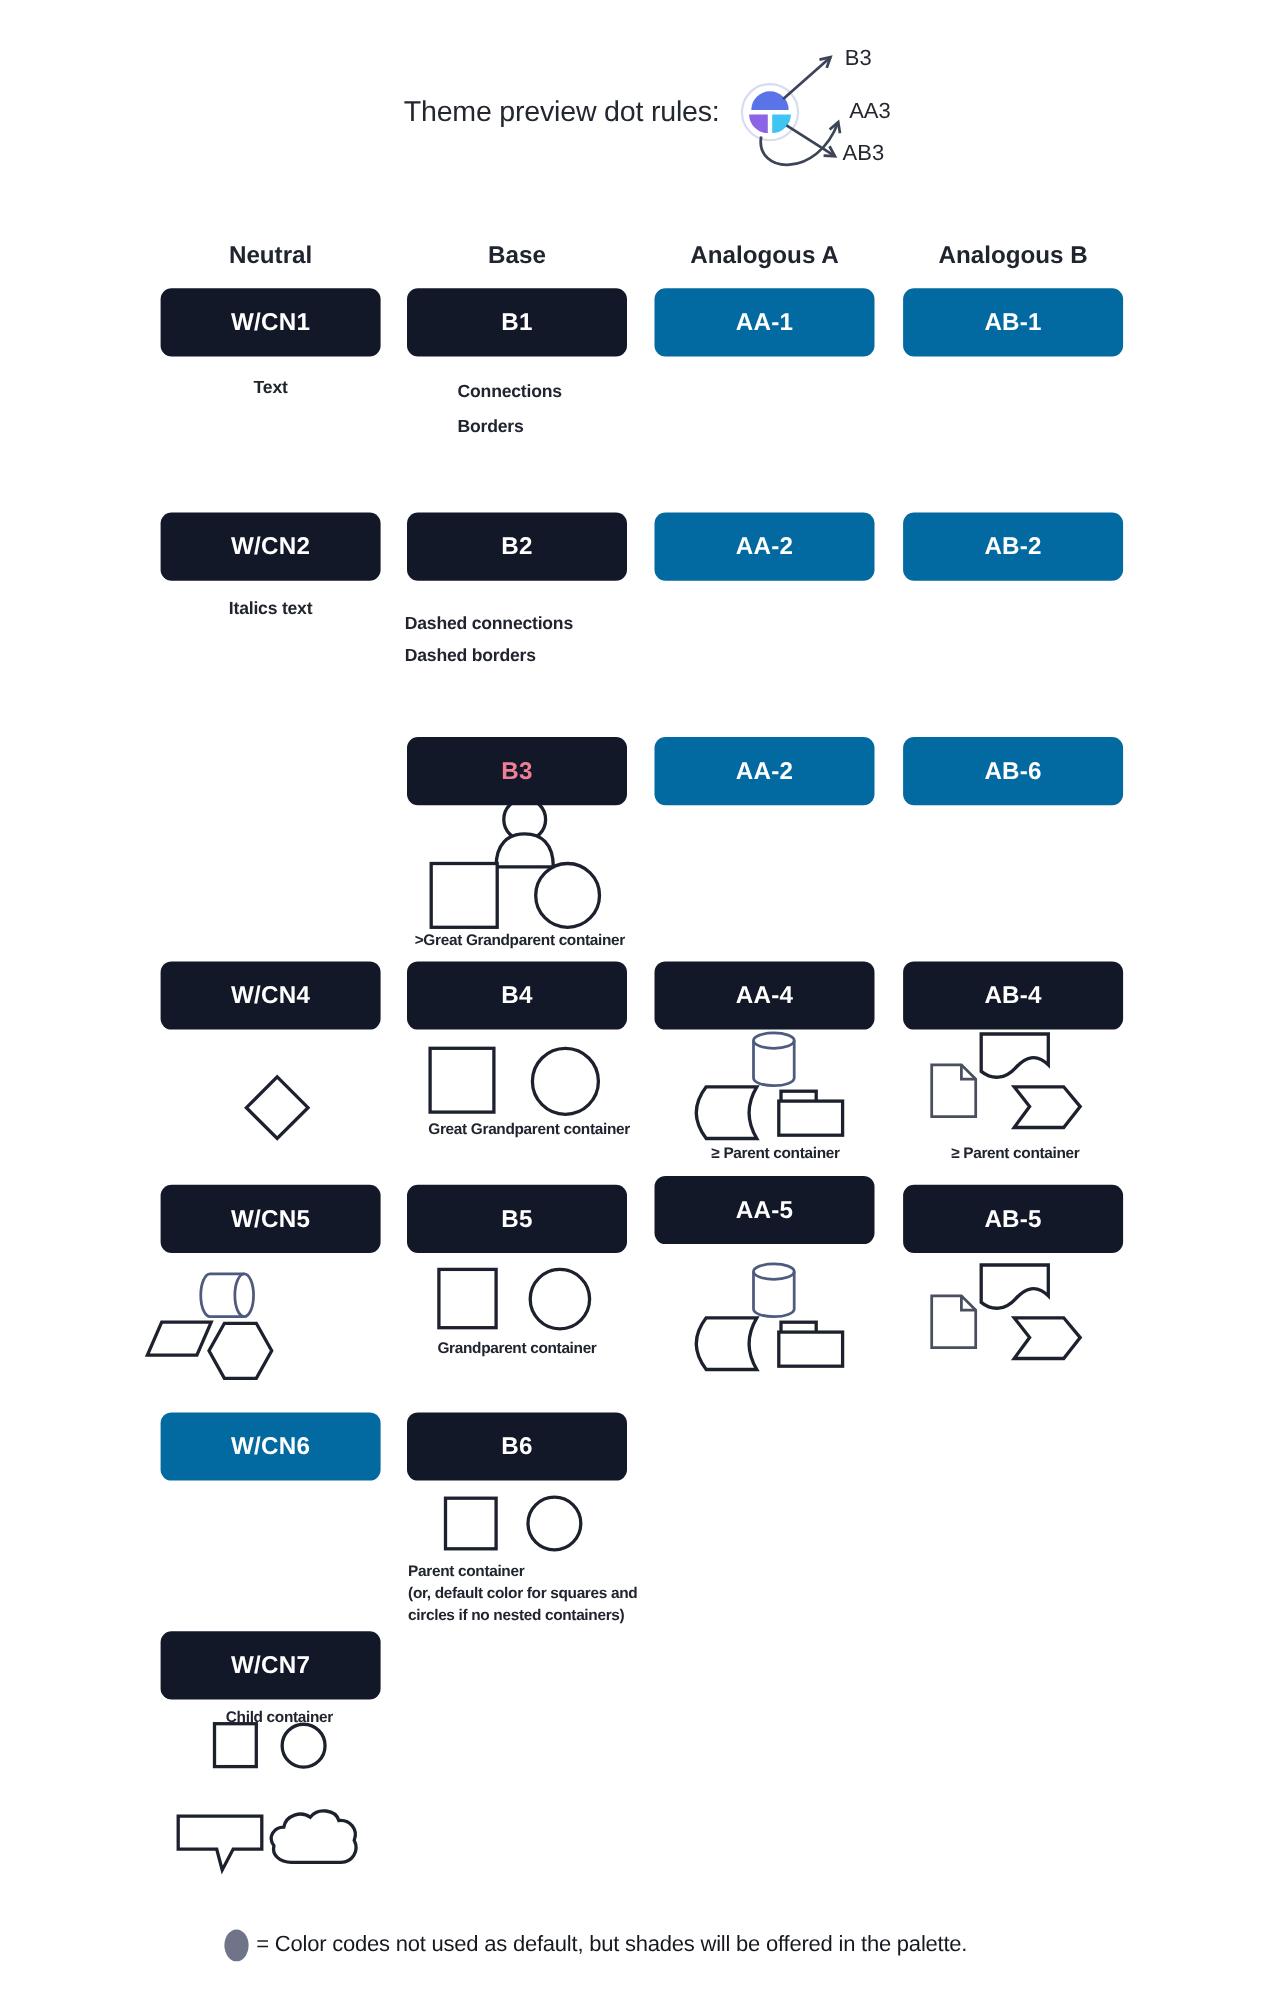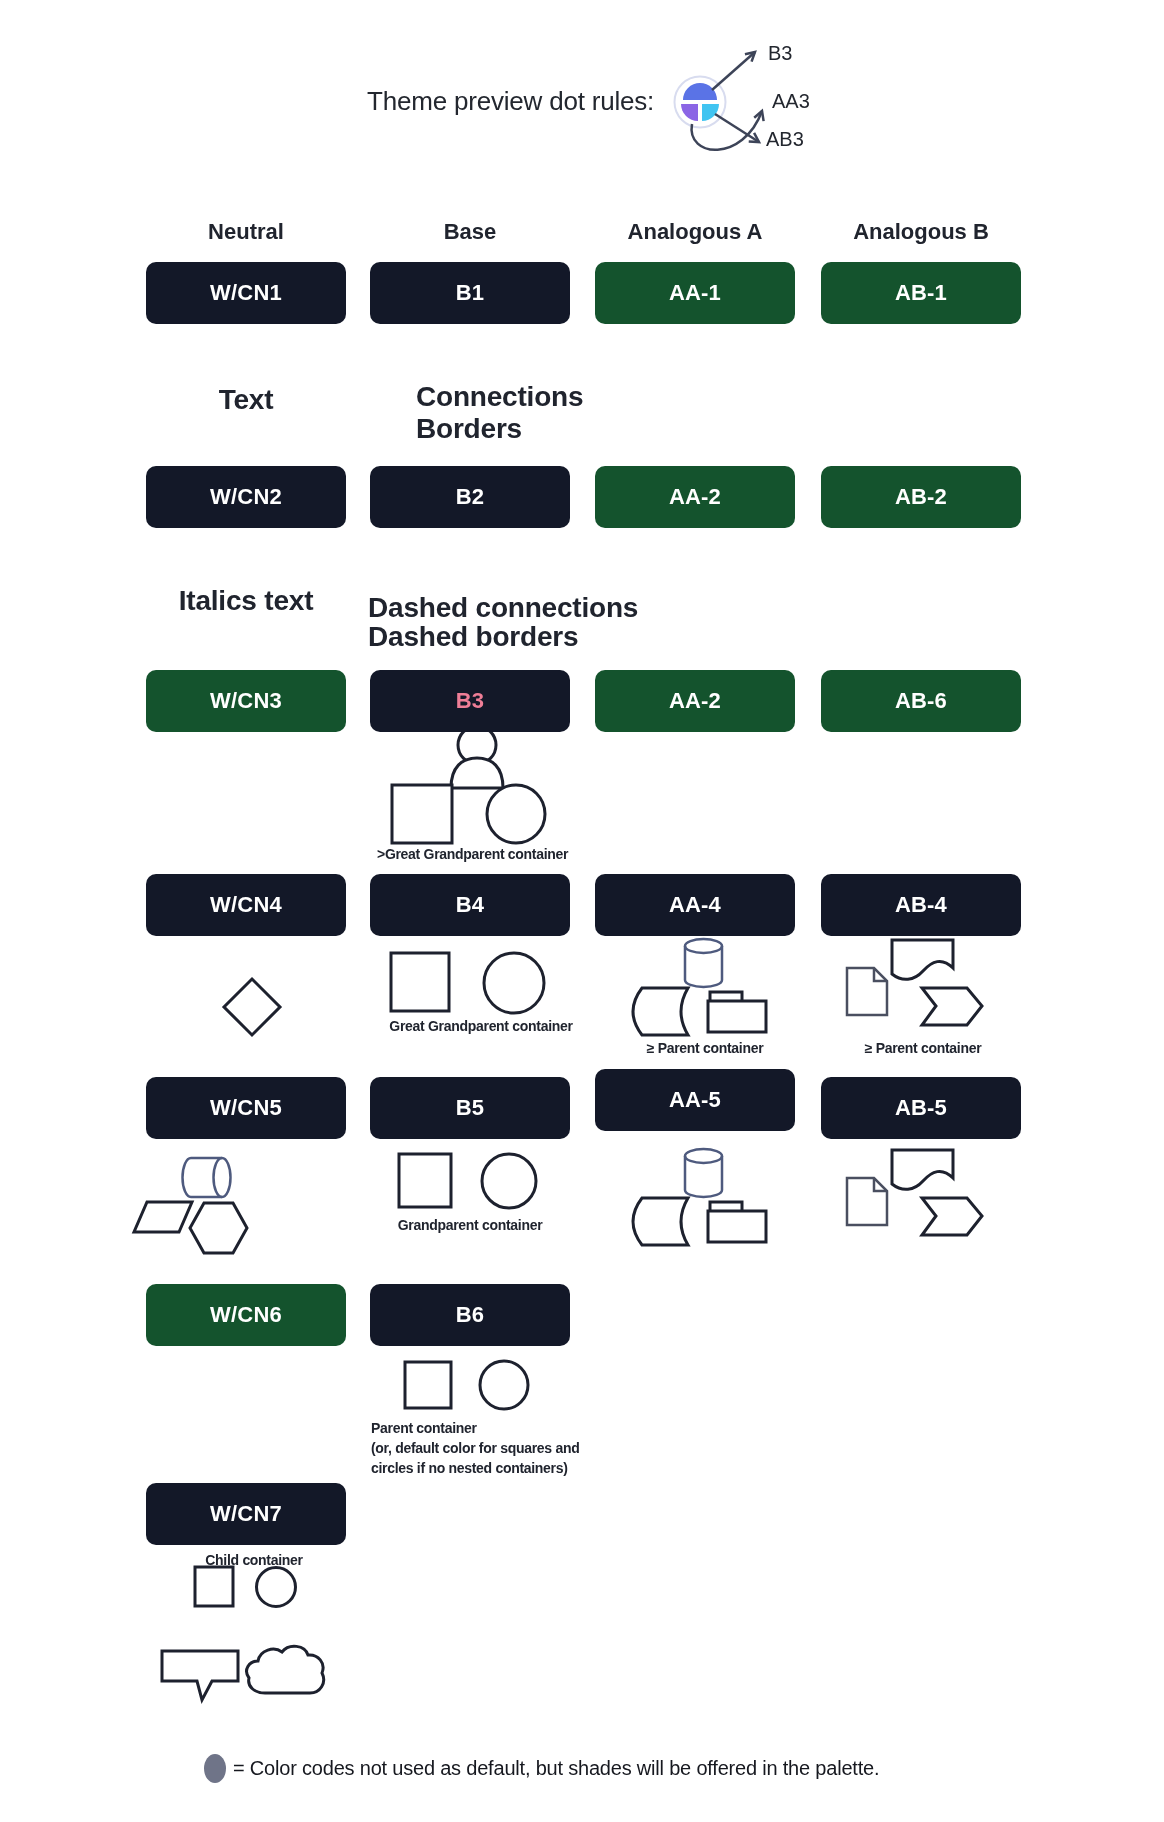--- a/index.html
+++ b/index.html
@@ -3,25 +3,25 @@
 <meta charset="utf-8">
 <style>
   html,body { margin:0; padding:0; background:#fff; }
   .cv { position:relative; width:1164px; height:1822px; background:#ffffff; overflow:hidden;
         font-family:"Liberation Sans","DejaVu Sans",sans-serif; color:#20242e; }
   .title { position:absolute; font-size:26px; font-weight:400; color:#23272f; letter-spacing:-0.2px; }
   .box { position:absolute; width:200px; height:62px; border-radius:10px; z-index:2;
          display:flex; align-items:center; justify-content:center;
          font-weight:700; font-size:22px; color:#ffffff; letter-spacing:0.2px; }
   .dark { background:#131828; }
-  .gray { background:#14532d; }
+  .gray { background:#0369a1; }
   .pink { color:#ef7e97; }
   .hdr { position:absolute; width:200px; text-align:center; font-weight:700; font-size:22px; color:#20242e; }
   .ann { position:absolute; font-weight:700; color:#20242e; z-index:1; }
-  .lg  { font-size:28px; letter-spacing:-0.2px;margin-top:40px; }
+  .lg  { font-size:16px; letter-spacing:-0.2px; }
   .sm  { font-size:14px; letter-spacing:-0.3px; line-height:20px; }
   .ctr { text-align:center; }
   .it  { }
   .lh32 { line-height:32px; }
   .lh29 { line-height:29px; }
   .dotlbl { position:absolute; font-size:20px; font-weight:400; color:#23272f; }
   .legend-dot { position:absolute; width:22px; height:29px; border-radius:50%; background:#6f7488; }
   .legend-txt { position:absolute; font-weight:400; font-size:20px; letter-spacing:-0.2px; color:#16181f; }
   svg.shape { position:absolute; overflow:visible; z-index:1; }
   .ink    { stroke:#1d212e; stroke-width:3;   fill:#ffffff; }
@@ -74,21 +74,20 @@
   <div class="box dark" style="left:146px;top:466px">W/CN2</div>
   <div class="box dark" style="left:370px;top:466px">B2</div>
   <div class="box gray" style="left:595px;top:466px">AA-2</div>
   <div class="box gray" style="left:821px;top:466px">AB-2</div>
   <div class="ann lg ctr it" style="left:146px;top:545px;width:200px">Italics text</div>
   <div class="ann lg lh29" style="left:368px;top:553px">
     <div>Dashed connections</div>
     <div>Dashed borders</div>
   </div>
 
-  <div class="box gray" style="left:146px;top:670px">W/CN3</div>
   <div class="box dark pink" style="left:370px;top:670px">B3</div>
   <div class="box gray" style="left:595px;top:670px">AA-2</div>
   <div class="box gray" style="left:821px;top:670px">AB-6</div>
   <svg class="shape" style="left:380px;top:718px" width="185" height="135" viewBox="0 0 185 135">
     <circle class="ink" cx="97" cy="27" r="19"></circle>
     <path class="ink" d="M 71,70 C 71,49 82,40 97,40 C 112,40 123,49 123,70 Z"></path>
     <rect class="ink" x="12" y="67" width="60" height="58"></rect>
     <circle class="ink" cx="136" cy="96" r="29"></circle>
   </svg>
   <div class="ann sm" style="left:377px;top:844px">&gt;Great Grandparent container</div>

